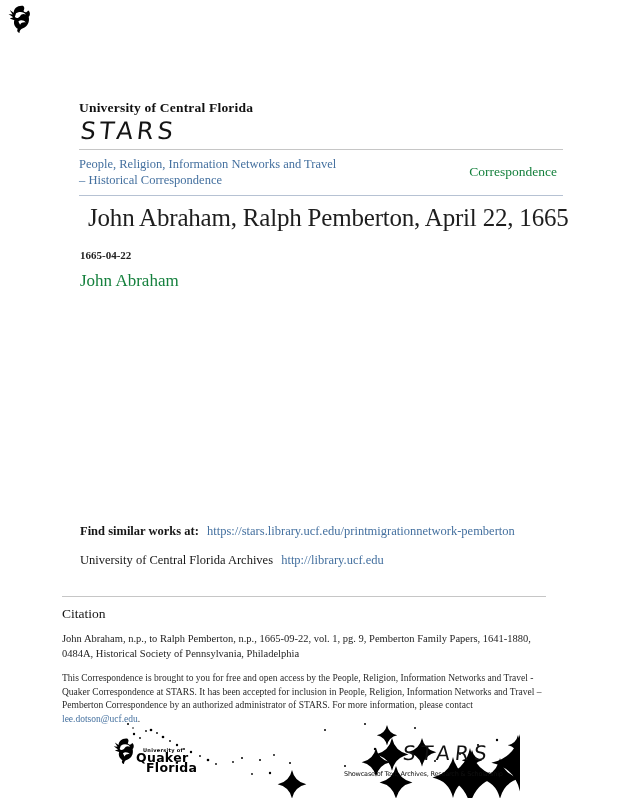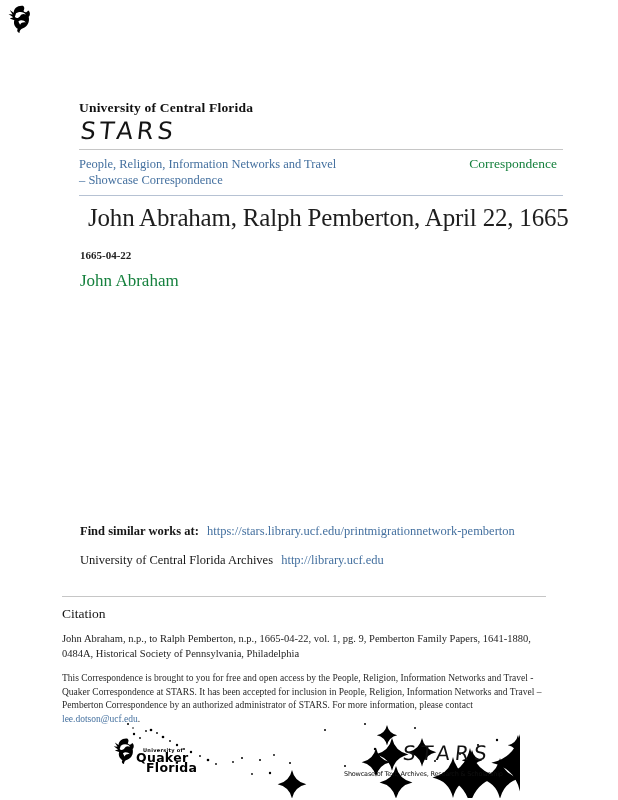--- a/index.html
+++ b/index.html
@@ -10,21 +10,21 @@
   .corner-logo svg{width:100%;height:100%;}
 
   .header{position:absolute;left:79px;top:100px;width:484px;}
   .institution{font-size:13.5px;font-weight:bold;letter-spacing:.2px;color:#111;}
   .wordmark-wrap{height:32px;margin-top:1px;}
   .stars-script{display:inline-block;font-family:"DejaVu Sans",sans-serif;
         font-size:24px;letter-spacing:4px;color:#141414;transform:skewX(-6deg);
         transform-origin:left bottom;}
   .rule{border:none;border-top:1px solid #c6c6c6;margin:0;}
   .rule-blue{border-top:1px solid #b6c2d3;}
-  .collection-row{display:flex;justify-content:space-between;
+  .collection-row{display:flex;justify-content:space-between;align-items:center;
         padding:6px 0 7px 0;gap:38px;}
   .collection-link{color:#44709f;font-size:12.5px;line-height:16px;text-decoration:none;
         max-width:330px;display:block;}
   .doc-type{font-size:13.5px;color:#15803d;white-space:nowrap;padding-right:6px;}
 
   .doc-title{position:absolute;left:88px;top:204px;width:500px;font-size:25px;
         letter-spacing:-.2px;color:#1e1e1e;font-weight:400;}
   .doc-date{position:absolute;left:80px;top:249px;font-size:11px;font-weight:bold;color:#222;}
   .doc-author{position:absolute;left:80px;top:271px;font-size:17px;color:#15803d;}
 
@@ -83,21 +83,21 @@
 
   <div class="header">
     <div class="institution">University of Central Florida</div>
     <div class="wordmark-wrap">
       <span class="stars-script">STARS</span>
     </div>
     <hr class="rule">
     <div class="collection-row">
       <a class="collection-link">
         <span>People, Religion, Information Networks and Travel</span><br>
-        <span>– Showcase Correspondence</span>
+        <span>– Historical Correspondence</span>
       </a>
       <span class="doc-type">Correspondence</span>
     </div>
     <hr class="rule rule-blue">
   </div>
 
   <div class="doc-title">John Abraham, Ralph Pemberton, April 22, 1665</div>
   <div class="doc-date">1665-04-22</div>
   <div class="doc-author">John Abraham</div>
 
@@ -108,21 +108,21 @@
     </div>
     <div class="links-row">
       <span class="lbl">University of Central Florida Archives</span>
       <a class="link">http://library.ucf.edu</a>
     </div>
   </div>
 
   <div class="citation-sec">
     <hr class="rule">
     <div class="citation-heading">Citation</div>
-    <div class="citation-text">John Abraham, n.p., to Ralph Pemberton, n.p., 1665-04-22, vol. 1, pg. 9, Pemberton Family Papers, 1641-1880, 0484A, Historical Society of Pennsylvania, Philadelphia</div>
+    <div class="citation-text">John Abraham, n.p., to Ralph Pemberton, n.p., 1665-09-22, vol. 1, pg. 9, Pemberton Family Papers, 1641-1880, 0484A, Historical Society of Pennsylvania, Philadelphia</div>
     <div class="statement">
       <span>This Correspondence is brought to you for free and open access by the People, Religion, Information Networks and Travel - Quaker Correspondence at STARS. It has been accepted for inclusion in People, Religion, Information Networks and Travel – Pemberton Correspondence by an authorized administrator of STARS. For more information, please contact </span><a class="link">lee.dotson@ucf.edu</a><span>.</span>
     </div>
   </div>
 
   <div class="ucf-logo">
     <svg viewBox="0 0 40 50">
       <use href="#pegasus"></use>
     </svg>
     <div class="ucf-text">

